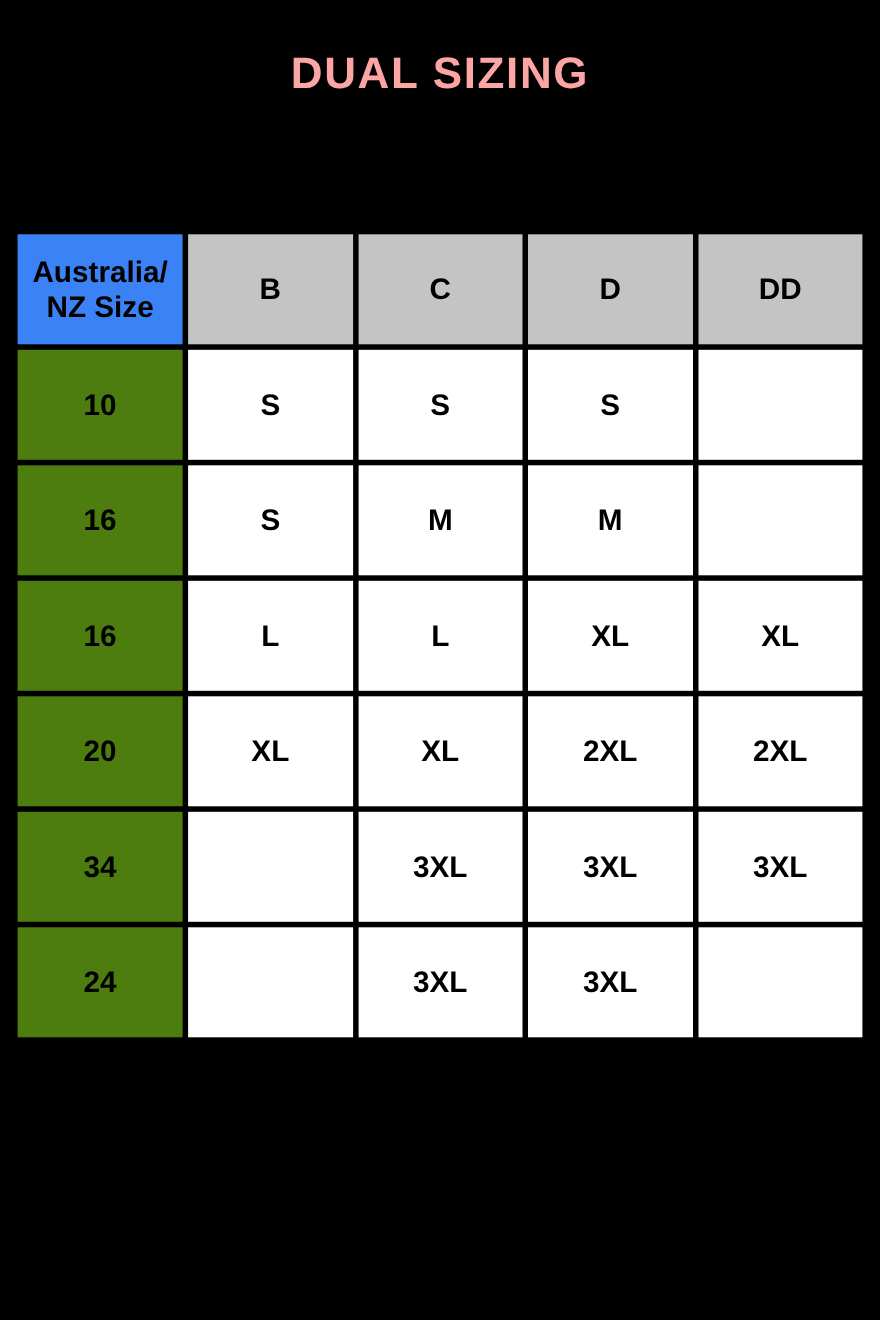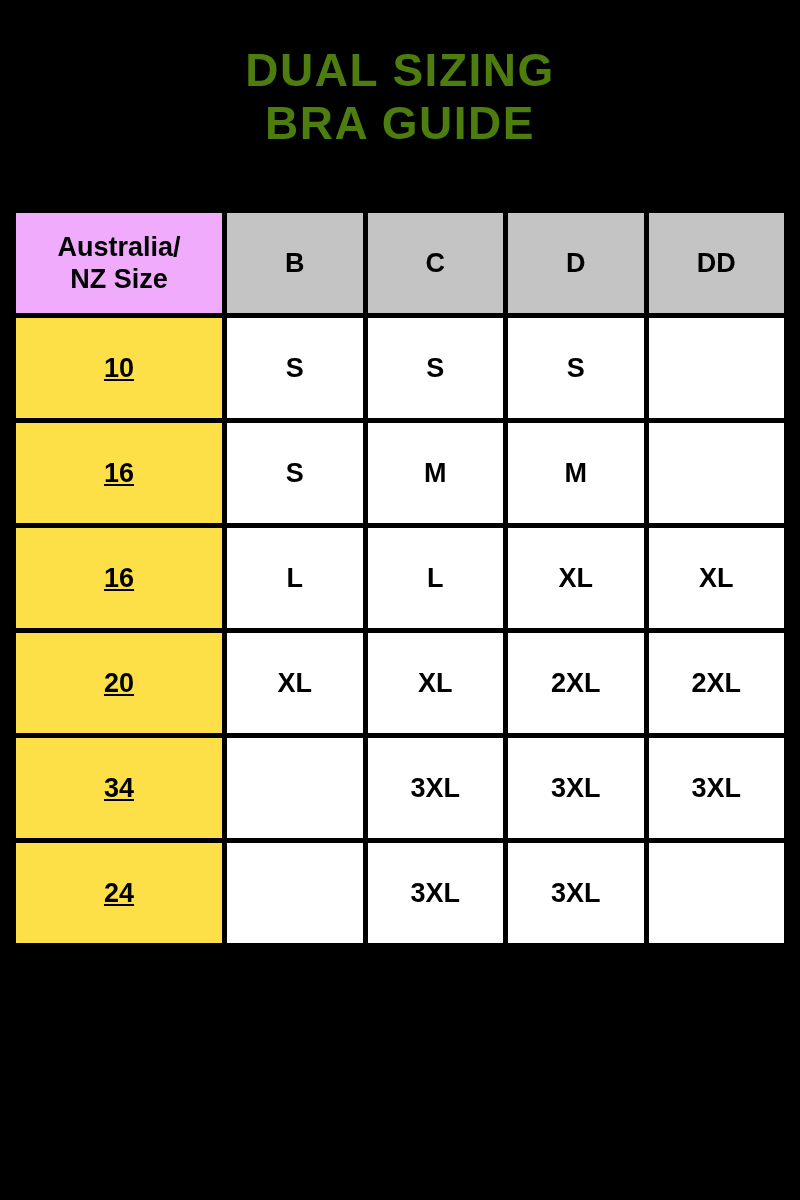--- a/index.html
+++ b/index.html
@@ -19,25 +19,25 @@
     height: 1200px;
     position: relative;
     background: #000000;
     box-sizing: border-box;
   }
   .title-block {
     padding-top: 44px;
     text-align: center;
   }
   .title-line {
-    font-size: 46px;
+    font-size: 40px;
     font-weight: bold;
     letter-spacing: 1.5px;
     line-height: 1.15;
-    color: #4d7c0f;
+    color: #fca5a5;
     text-transform: uppercase;
   }
   .table-wrap {
     position: absolute;
     top: 208px;
     left: 11px;
     width: 778px;
   }
   table.size-table {
     border-collapse: separate;
@@ -49,51 +49,49 @@
   table.size-table th {
     height: 100px;
     text-align: center;
     vertical-align: middle;
     font-size: 27px;
     font-weight: bold;
     color: #000000;
     padding: 0;
   }
   th.corner-head {
-    background: #f0abfc;
+    background: #3b82f6;
     font-size: 23px;
     line-height: 1.2;
-    width: 206px;
+    width: 150px;
   }
   th.cup-head {
     background: #c4c4c4;
   }
   td.row-head {
-    background: #fde047;
+    background: #4d7c0f;
     font-size: 28px;
-    text-decoration: underline;
   }
   td.cell {
     background: #ffffff;
     font-weight: normal;
     font-size: 29px;
   }
   td.cell.empty {
     background: #ffffff;
   }
   .corner-head span { display: block; }
 </style>
 </head>
 <body>
 
 <div class="page">
 
   <div class="title-block">
     <div class="title-line">DUAL SIZING</div>
-    <div class="title-line">BRA GUIDE</div>
   </div>
 
   <div class="table-wrap">
     <table class="size-table">
       <thead>
         <tr>
           <th class="corner-head">
             <span>Australia/</span>
             <span>NZ Size</span>
           </th>

